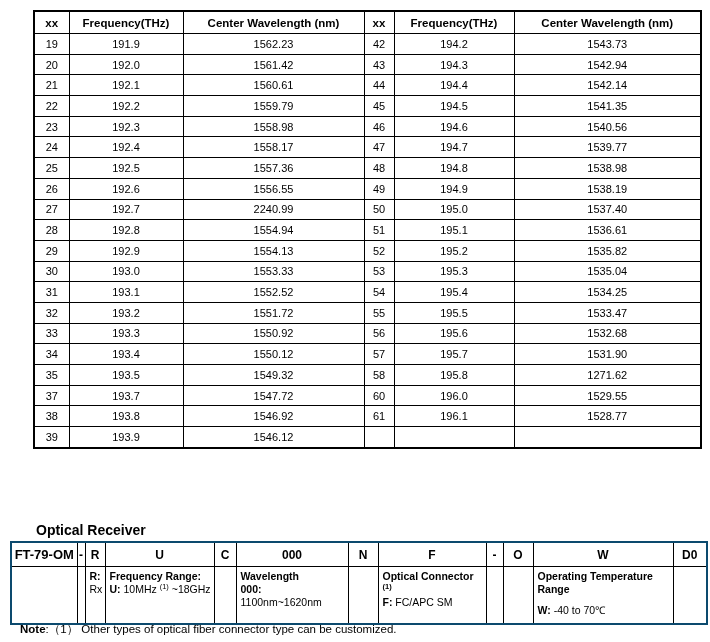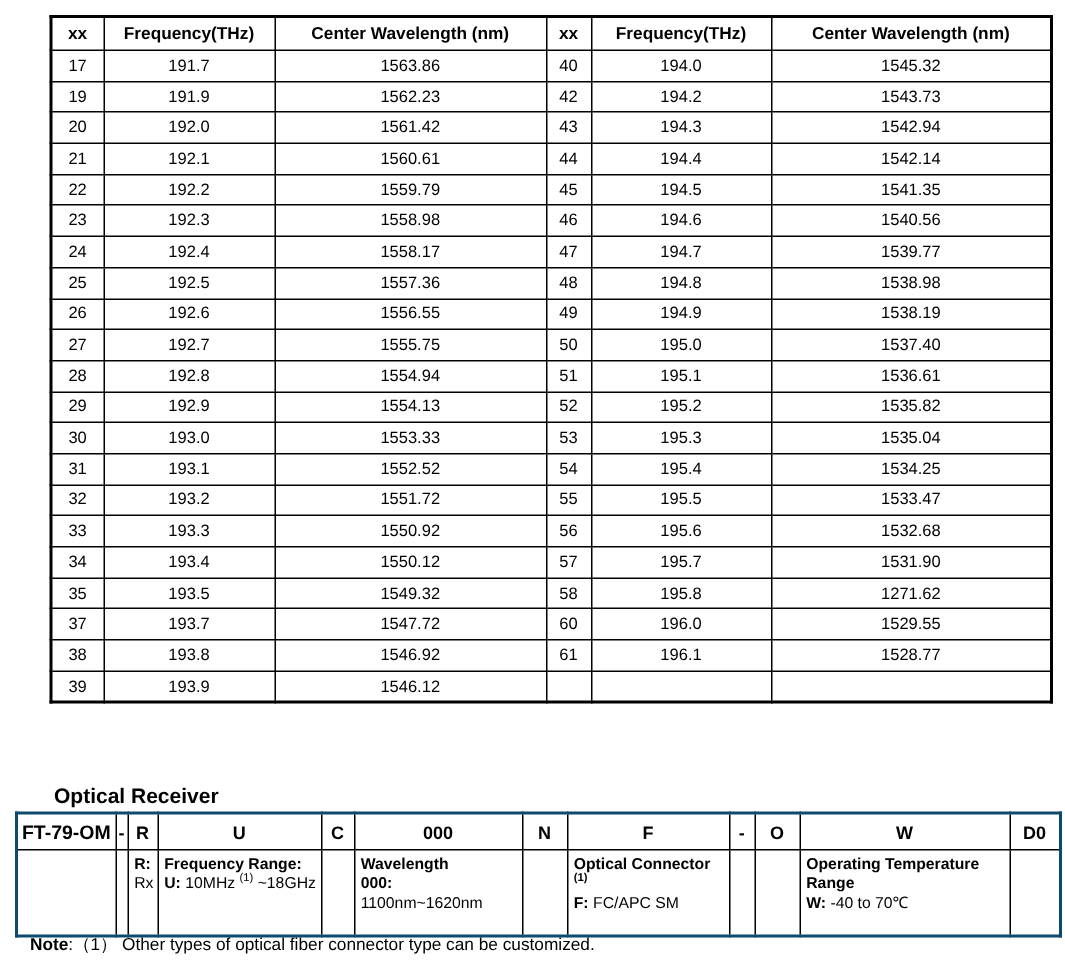--- a/index.html
+++ b/index.html
@@ -16,21 +16,21 @@
 
   
   .section-title{position:absolute;left:36px;top:522px;font-size:14px;font-weight:bold;}
   .pn-table{position:absolute;left:10px;top:541px;width:696px;table-layout:fixed;border:2px solid #0c4a6e;}
   .pn-table td{border:1px solid #000;overflow:hidden;}
   .pn-code{font-weight:bold;text-align:center;font-size:12px;height:21px;white-space:nowrap;}
   .pn-prefix{font-size:13px;}
   .pn-desc{vertical-align:top;font-size:10.5px;padding:3px 2px 2px 4px;height:51px;line-height:13px;}
   .b{font-weight:bold;}
   .gap{margin-top:0;}
-  .gap-sm{margin-top:0;}
+  .gap-sm{margin-top:8px;}
   sup{font-size:7.5px;vertical-align:super;line-height:0;}
 
   .note{position:absolute;left:12px;top:622px;font-size:11.5px;padding-left:8px;}
 </style>
 </head>
 <body>
 
 <div class="page">
 
   <table class="channel-table">
@@ -47,28 +47,20 @@
         <th>xx</th>
         <th>Frequency(THz)</th>
         <th>Center Wavelength (nm)</th>
         <th>xx</th>
         <th>Frequency(THz)</th>
         <th>Center Wavelength (nm)</th>
       </tr>
     </thead>
     <tbody id="channel-tbody">
         <tr>
-          <td>17</td>
-          <td>191.7</td>
-          <td>1563.86</td>
-          <td>40</td>
-          <td>194.0</td>
-          <td>1545.32</td>
-        </tr>
-        <tr>
           <td>19</td>
           <td>191.9</td>
           <td>1562.23</td>
           <td>42</td>
           <td>194.2</td>
           <td>1543.73</td>
         </tr>
         <tr>
           <td>20</td>
           <td>192.0</td>
@@ -121,21 +113,21 @@
           <td>26</td>
           <td>192.6</td>
           <td>1556.55</td>
           <td>49</td>
           <td>194.9</td>
           <td>1538.19</td>
         </tr>
         <tr>
           <td>27</td>
           <td>192.7</td>
-          <td>1555.75</td>
+          <td>2240.99</td>
           <td>50</td>
           <td>195.0</td>
           <td>1537.40</td>
         </tr>
         <tr>
           <td>28</td>
           <td>192.8</td>
           <td>1554.94</td>
           <td>51</td>
           <td>195.1</td>

